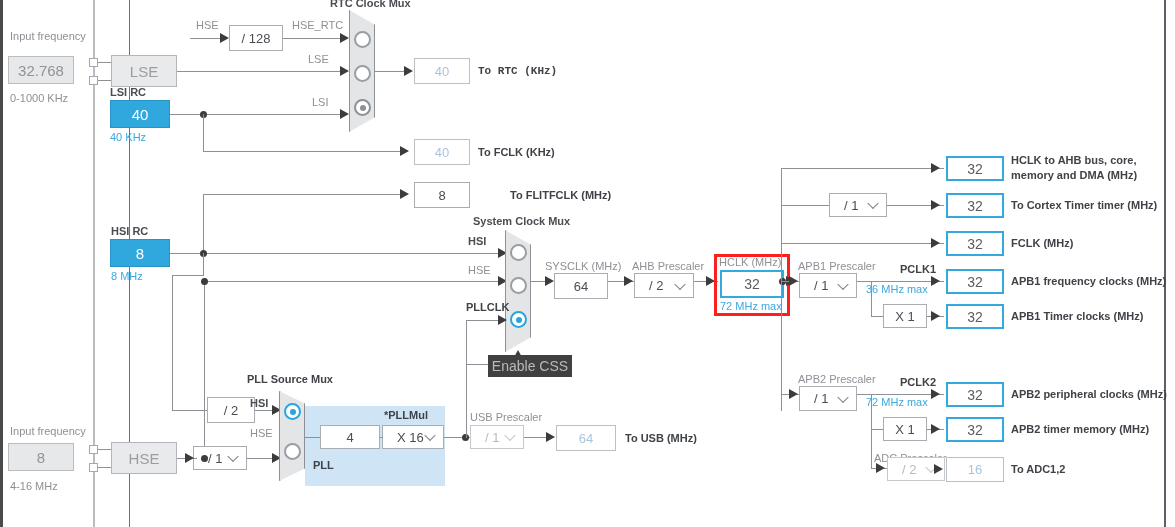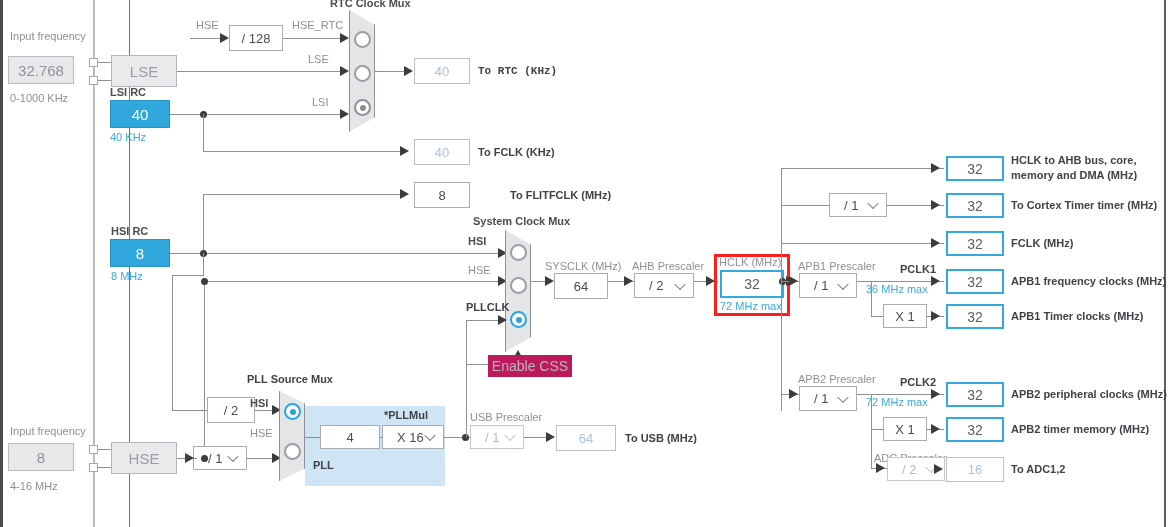--- a/index.html
+++ b/index.html
@@ -99,21 +99,21 @@
     width:8px; height:8px;
     border-right:1.6px solid #7e8186;
     border-bottom:1.6px solid #7e8186;
     transform:translateY(-70%) rotate(45deg);
   }
   .sel.dim .chev { border-color:#c2c5c9; }
 
   
   .btn-dis {
     position:absolute;
-    background:#be185d;
+    background:#404040;
     color:#b6b9bd;
     font-size:14px;
     display:flex; align-items:center; justify-content:center;
     border:none;
   }
 
   
   .mux {
     position:absolute;
     background:#e3e5e7;

